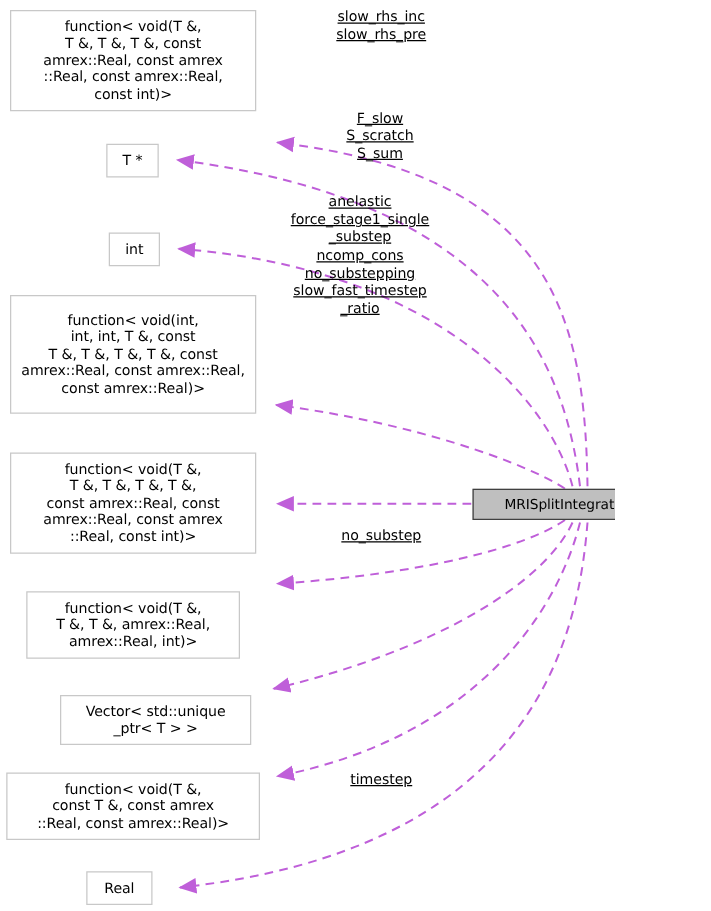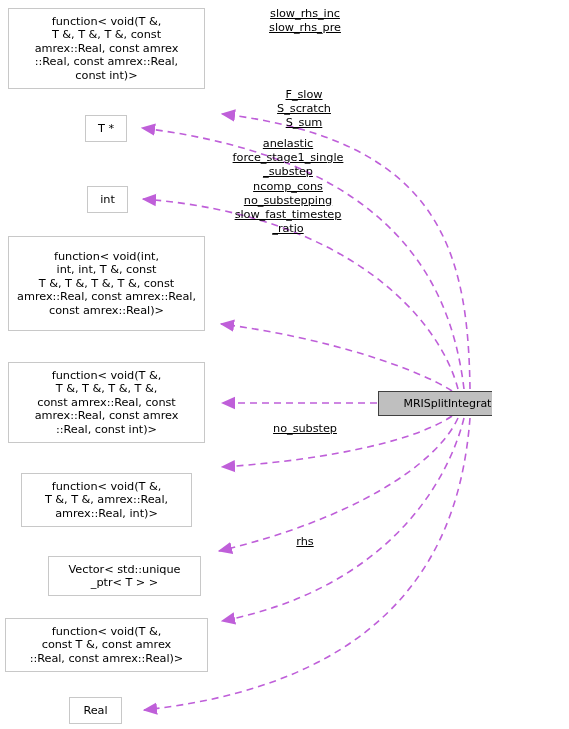--- a/index.html
+++ b/index.html
@@ -116,29 +116,29 @@
 
   <div class="node center" style="left:378px; top:391px; width:182px; height:25px;">MRISplitIntegrator&lt; T &gt;</div>
 
   <div class="edge-label" style="left:245px; top:7px; width:120px;">slow_rhs_inc
 slow_rhs_pre</div>
 
   <div class="edge-label" style="left:244px; top:88px; width:120px;">F_slow
 S_scratch
 S_sum</div>
 
-  <div class="edge-label" style="left:211px; top:137px; width:154px;">anelastic
+  <div class="edge-label" style="left:211px; top:155px; width:154px;">anelastic
 force_stage1_single
 _substep
 ncomp_cons
 no_substepping
 slow_fast_timestep
 _ratio</div>
 
 
 
   <div class="edge-label" style="left:245px; top:422px; width:120px;">no_substep</div>
 
 
-  <div class="edge-label" style="left:245px; top:535px; width:120px;">rhs</div>
 
+  <div class="edge-label" style="left:245px; top:617px; width:120px;">timestep</div>
 
 </div>
 
 </body></html>

